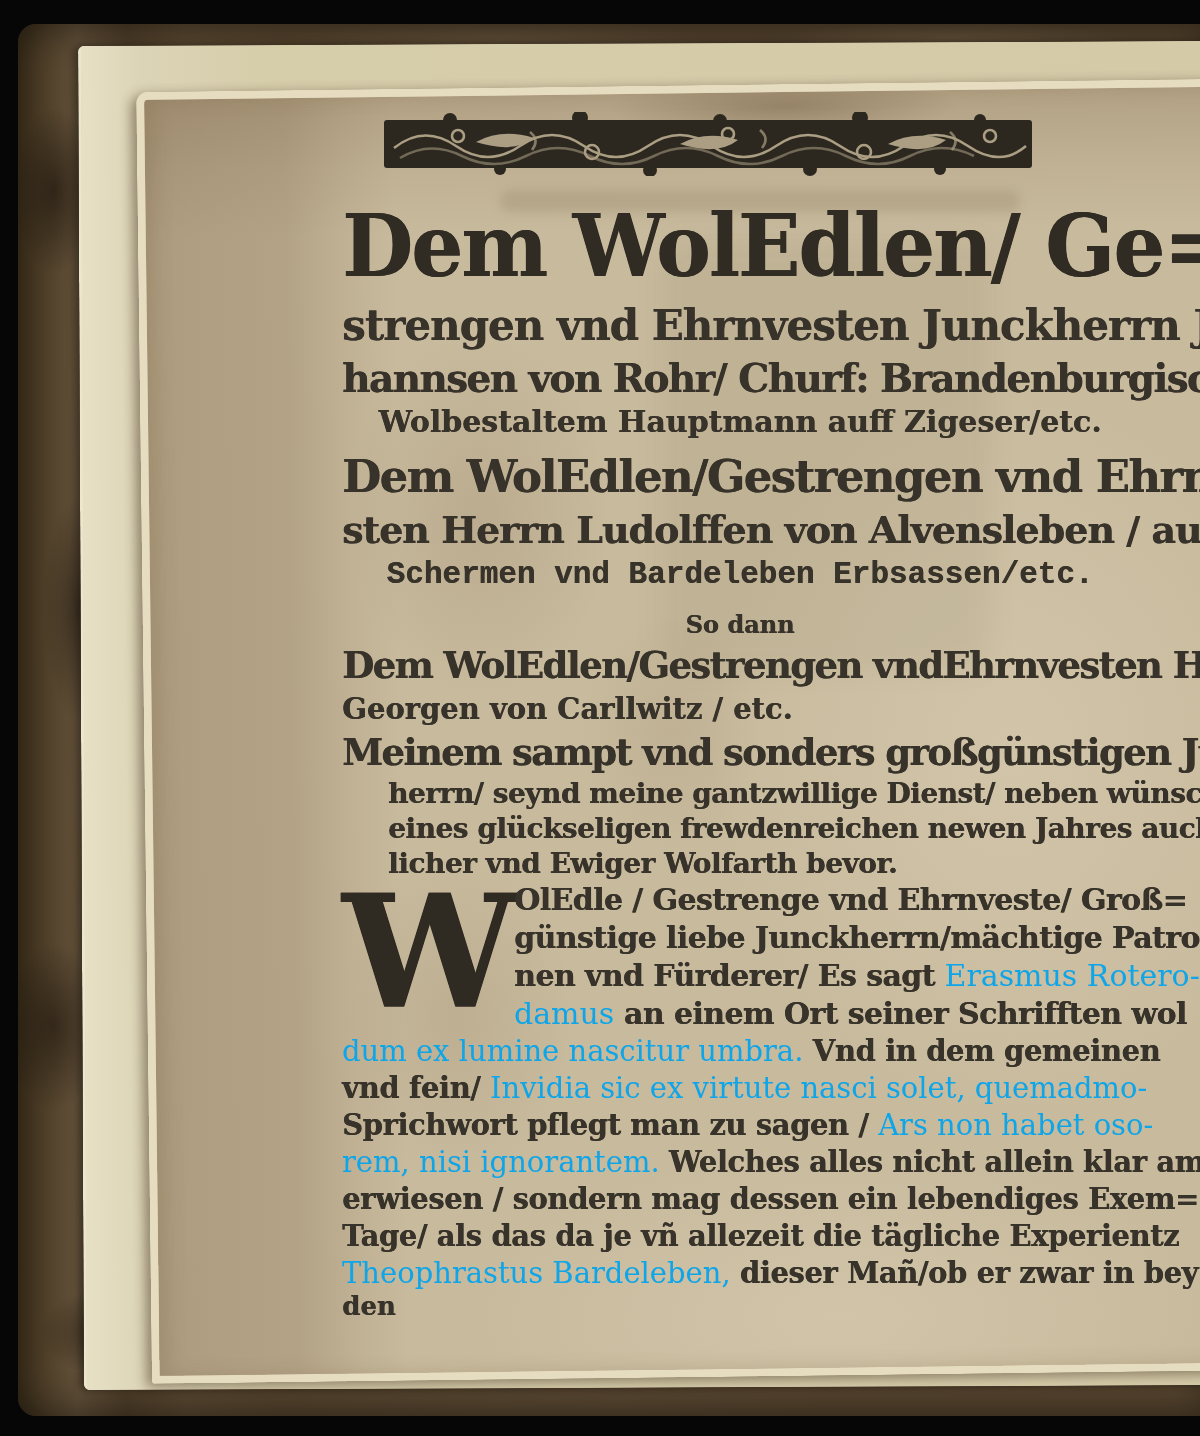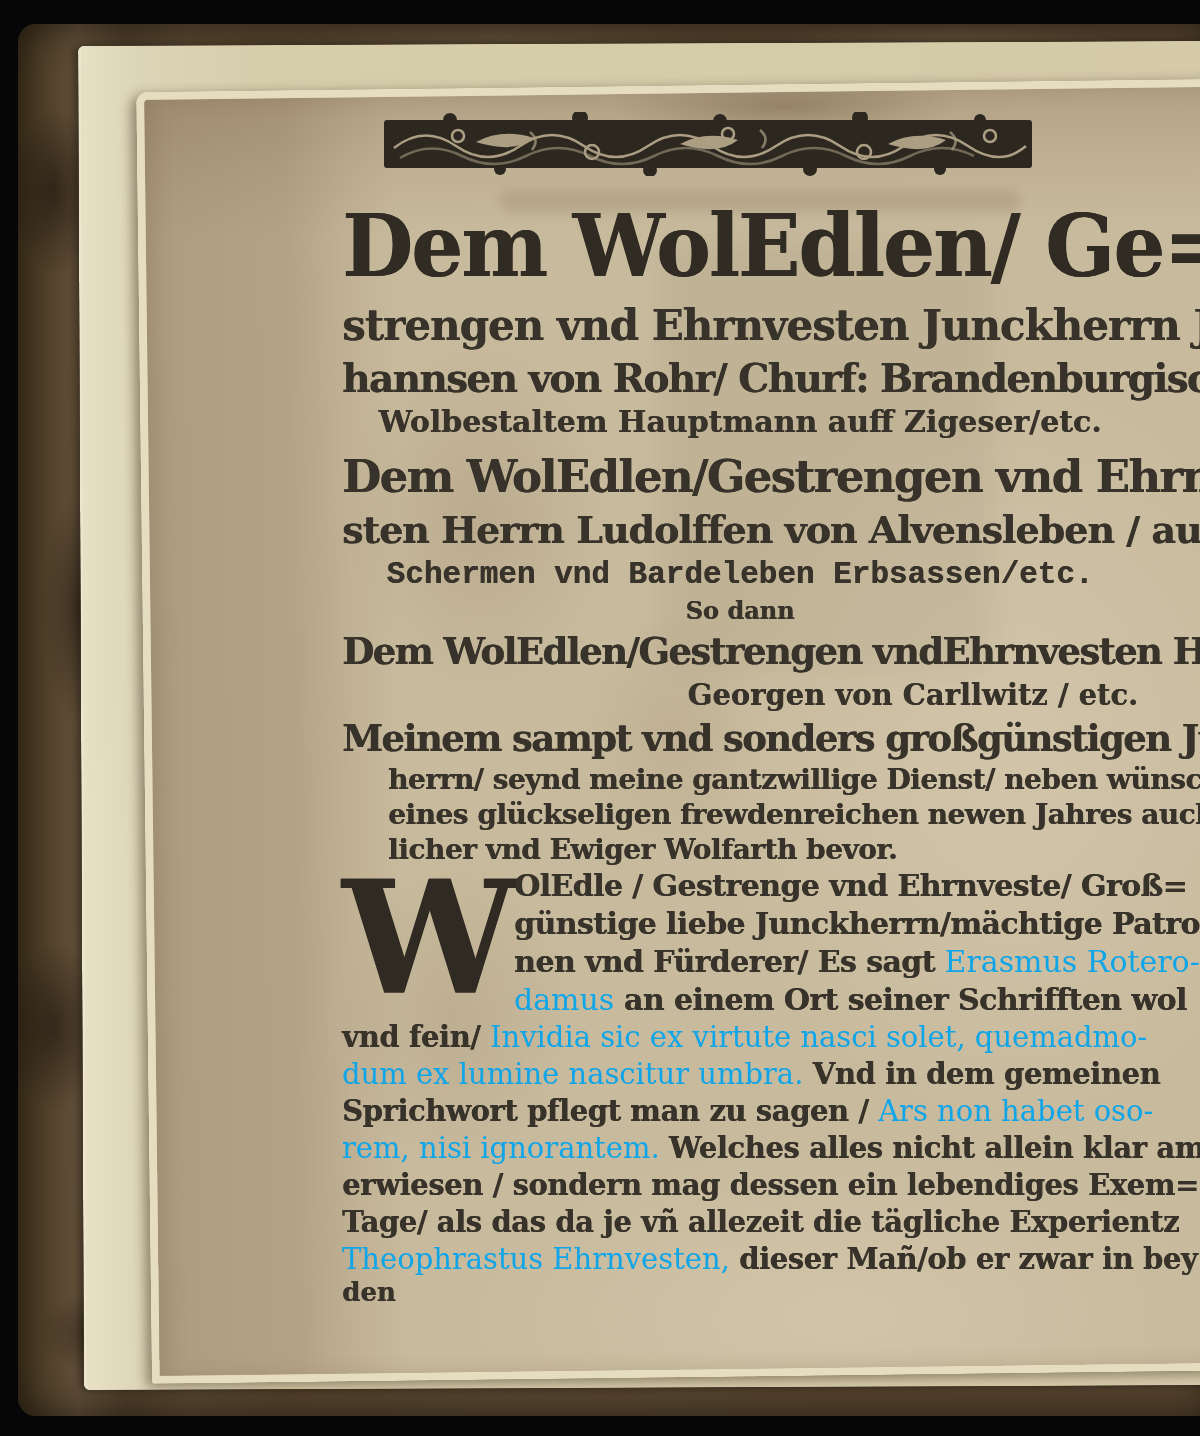--- a/index.html
+++ b/index.html
@@ -67,23 +67,23 @@
   .ro { font-weight:400; letter-spacing:0; text-shadow:none; color:#0ea5e9;text-align:right; }
   .orn { width:656px; height:64px; margin-left:38px; text-shadow:none; }
   .h1  { font-size:82px; line-height:104px; margin-top:18px; text-align:center;
          white-space:nowrap; letter-spacing:-2px; color:#302b23; transform:scaleY(1.05); }
   .h2  { font-size:42px; line-height:56px; text-align:center; white-space:nowrap; letter-spacing:-1px; }
   .h3  { font-size:39px; line-height:48px; text-align:center; white-space:nowrap; letter-spacing:-1.6px; }
   .h4  { font-size:30px; line-height:40px; text-align:center; }
   .d2a { font-size:45px; line-height:58px; margin-top:6px; text-align:center; white-space:nowrap; letter-spacing:-1.6px; }
   .d2b { font-size:38px; line-height:48px; text-align:center; white-space:nowrap; letter-spacing:-1px; }
   .d2c { font-size:31px; line-height:42px; text-align:center;font-family:Liberation Mono, monospace; }
-  .conn{ font-size:24px; line-height:30px; text-align:center; }
+  .conn{ font-size:24px; line-height:30px; text-align:center;margin-top:14px; }
   .d3a { font-size:37px; line-height:50px; text-align:center; white-space:nowrap; letter-spacing:-1.6px; }
-  .d3b { font-size:29px; line-height:38px; text-align:right; }
+  .d3b { font-size:29px; line-height:38px; text-align:left; }
   .s1  { font-size:37px; line-height:48px; white-space:nowrap; letter-spacing:-1.6px; }
   .sx  { font-size:28px; line-height:35px; padding-left:46px; white-space:nowrap; letter-spacing:-0.5px; }
   .bodypara { margin-top:0; }
   .dropcap {
     float:left; width:162px; height:145px; margin:4px 10px 0 0;
     font-size:156px; line-height:134px; text-align:center; color:#2f2a22;
     text-shadow:1.6px 0 currentColor, -1.6px 0 currentColor, 0 1.6px currentColor;
   }
   .bw  { font-size:30px; line-height:38px; white-space:nowrap; letter-spacing:-0.6px; }
   .fl  { font-size:29px; line-height:37px; white-space:nowrap; letter-spacing:-0.4px; }
@@ -150,25 +150,25 @@
     <div class="sx">licher vnd Ewiger Wolfarth bevor.</div>
 
     <div class="bodypara">
       <div class="dropcap">W</div>
 
       <div class="bw"><span class="fr">OlEdle / Gestrenge vnd Ehrnveste/ Groß=</span></div>
       <div class="bw"><span class="fr">günstige liebe Junckherrn/mächtige Patro=</span></div>
       <div class="bw"><span class="fr">nen vnd Fürderer/ Es sagt </span><span class="ro">Erasmus Rotero-</span></div>
       <div class="bw"><span class="ro">damus </span><span class="fr">an einem Ort seiner Schrifften wol</span></div>
 
+      <div class="fl"><span class="ro">dum ex lumine nascitur umbra. </span><span class="fr">Vnd in dem gemeinen</span></div>
       <div class="fl"><span class="fr">vnd fein/ </span><span class="ro">Invidia sic ex virtute nasci solet, quemadmo-</span></div>
-      <div class="fl"><span class="ro">dum ex lumine nascitur umbra. </span><span class="fr">Vnd in dem gemeinen</span></div>
       <div class="fl"><span class="fr">Sprichwort pflegt man zu sagen / </span><span class="ro">Ars non habet oso-</span></div>
       <div class="fl"><span class="ro">rem, nisi ignorantem. </span><span class="fr">Welches alles nicht allein klar am</span></div>
       <div class="fl"><span class="fr">erwiesen / sondern mag dessen ein lebendiges Exem=</span></div>
       <div class="fl"><span class="fr">Tage/ als das da je vñ allezeit die tägliche Experientz</span></div>
-      <div class="fl"><span class="ro">Theophrastus Ehrnvesten, </span><span class="fr">dieser Mañ/ob er zwar in bey</span></div>
+      <div class="fl"><span class="ro">Theophrastus Bardeleben, </span><span class="fr">dieser Mañ/ob er zwar in bey</span></div>
     </div>
 
     <div class="catchword">den</div>
 
   </div>
 </div>
 
 </body></html>

